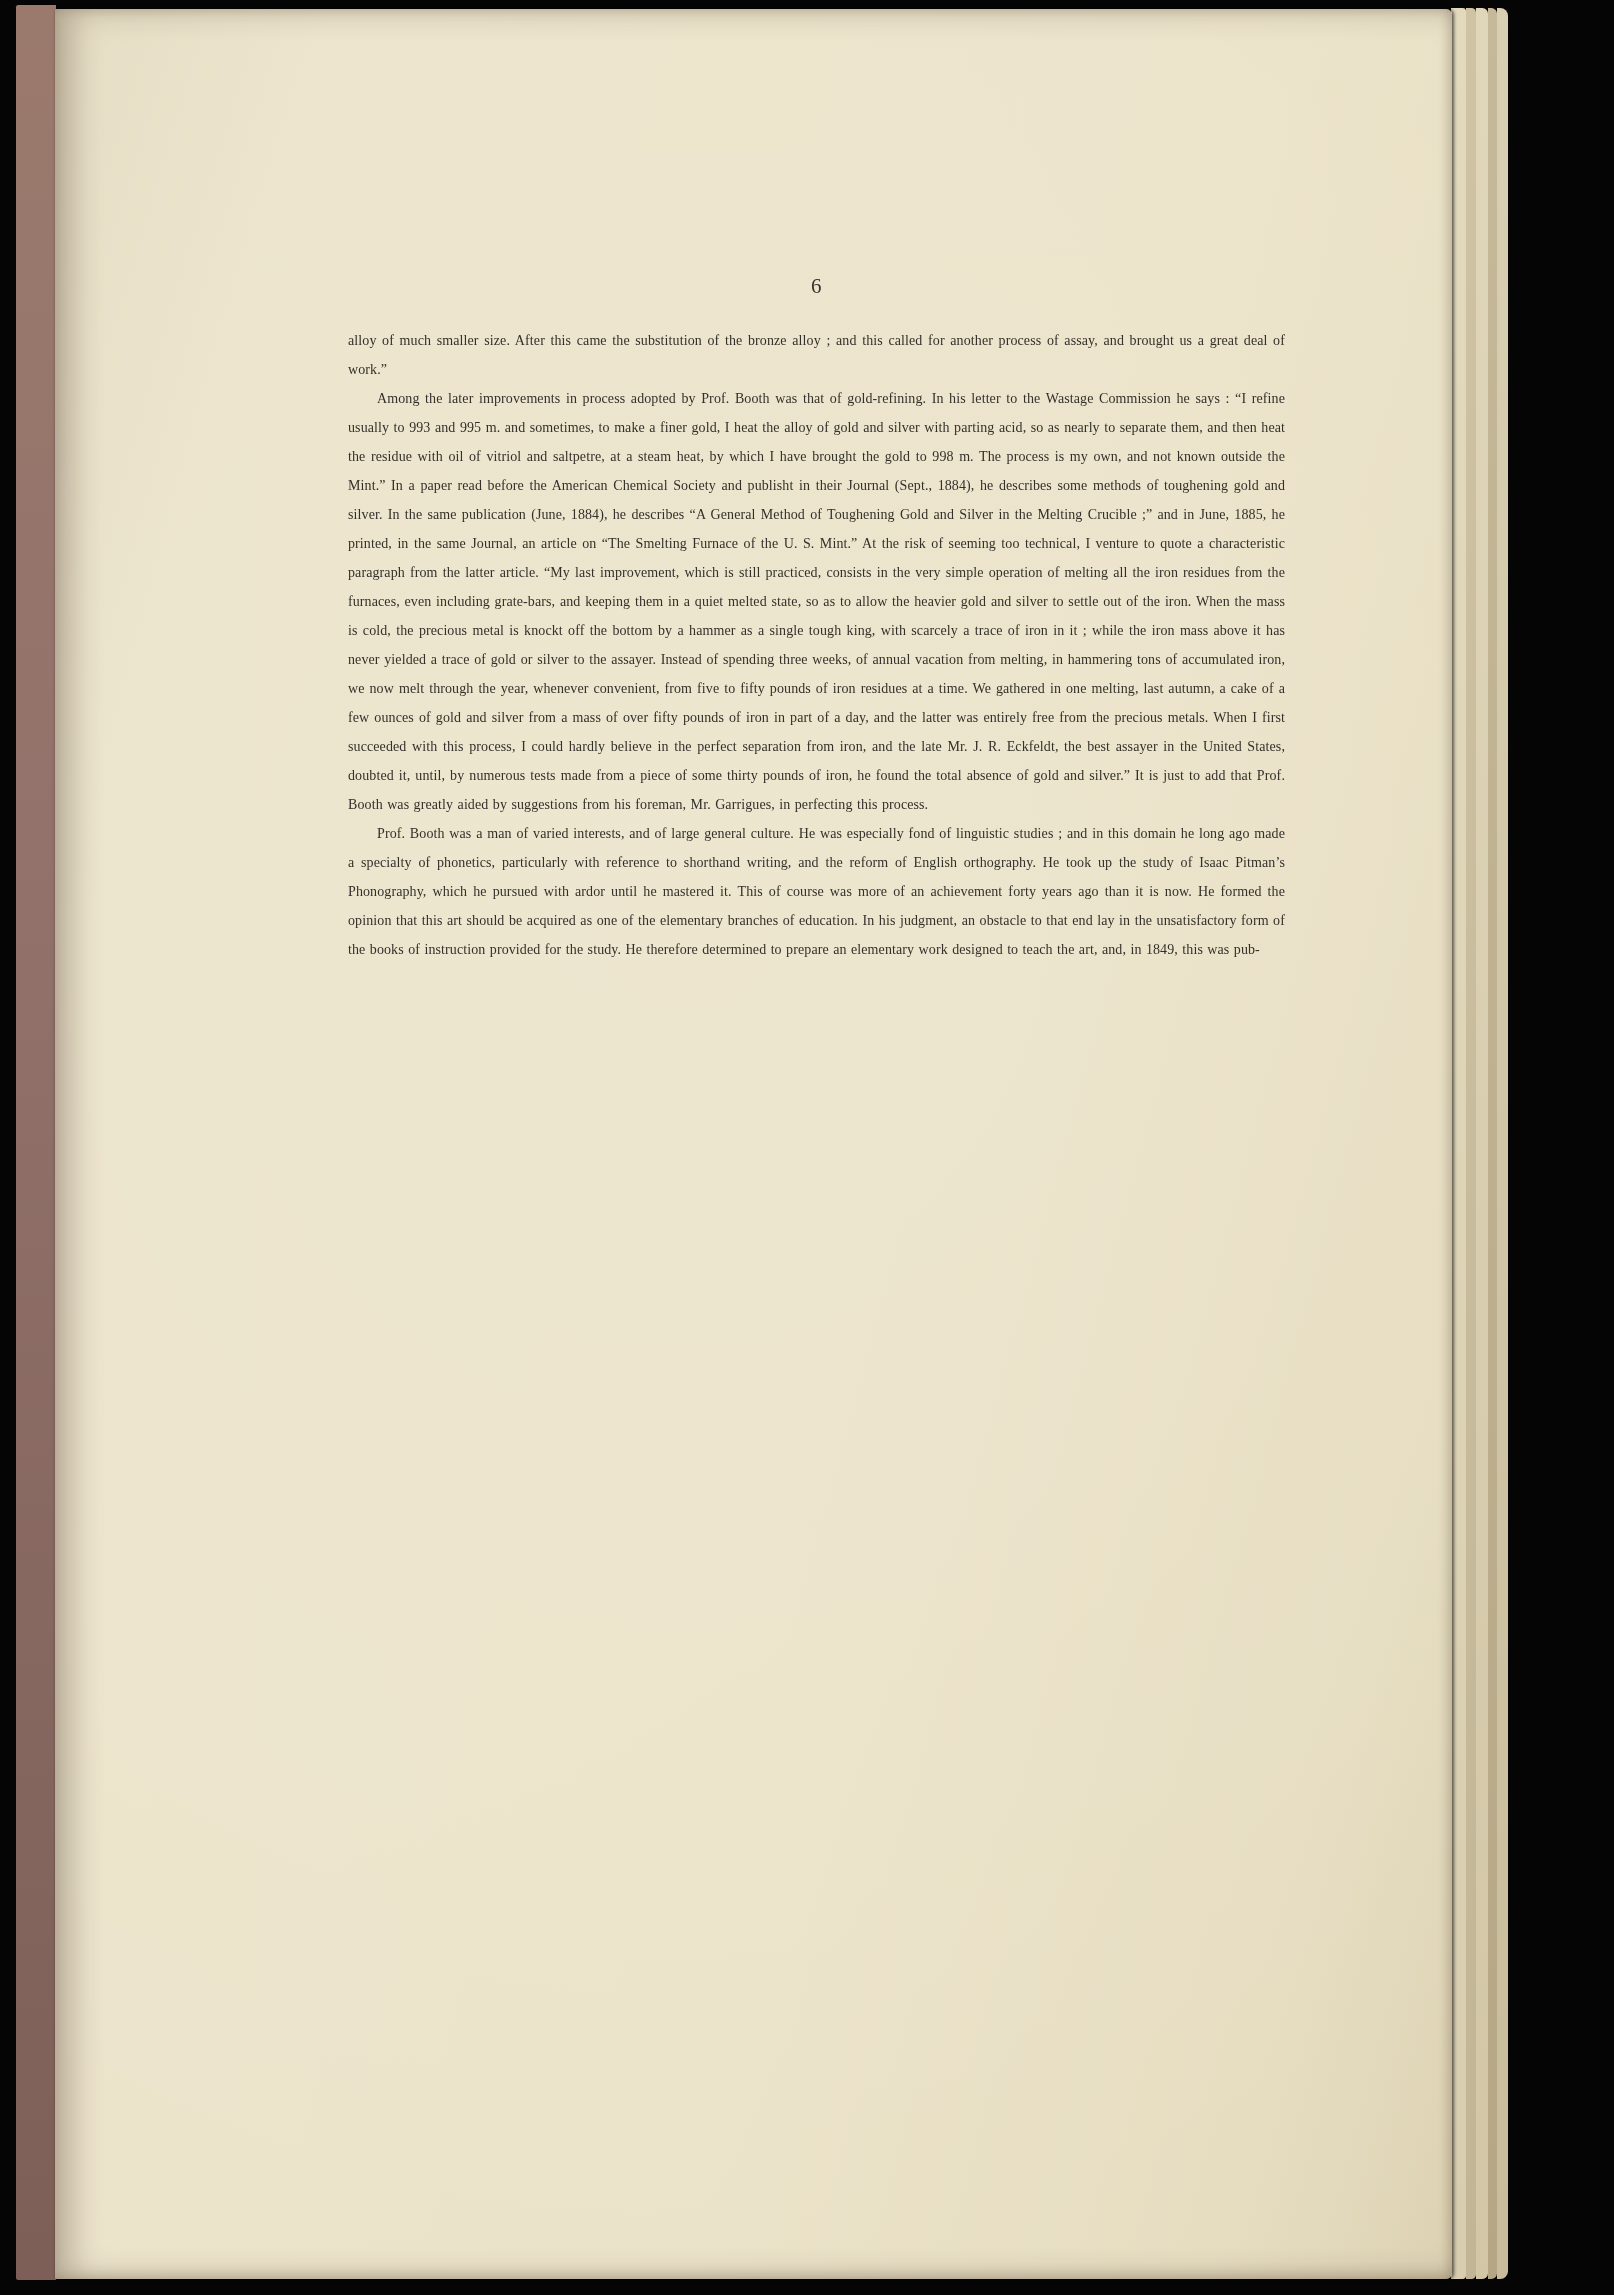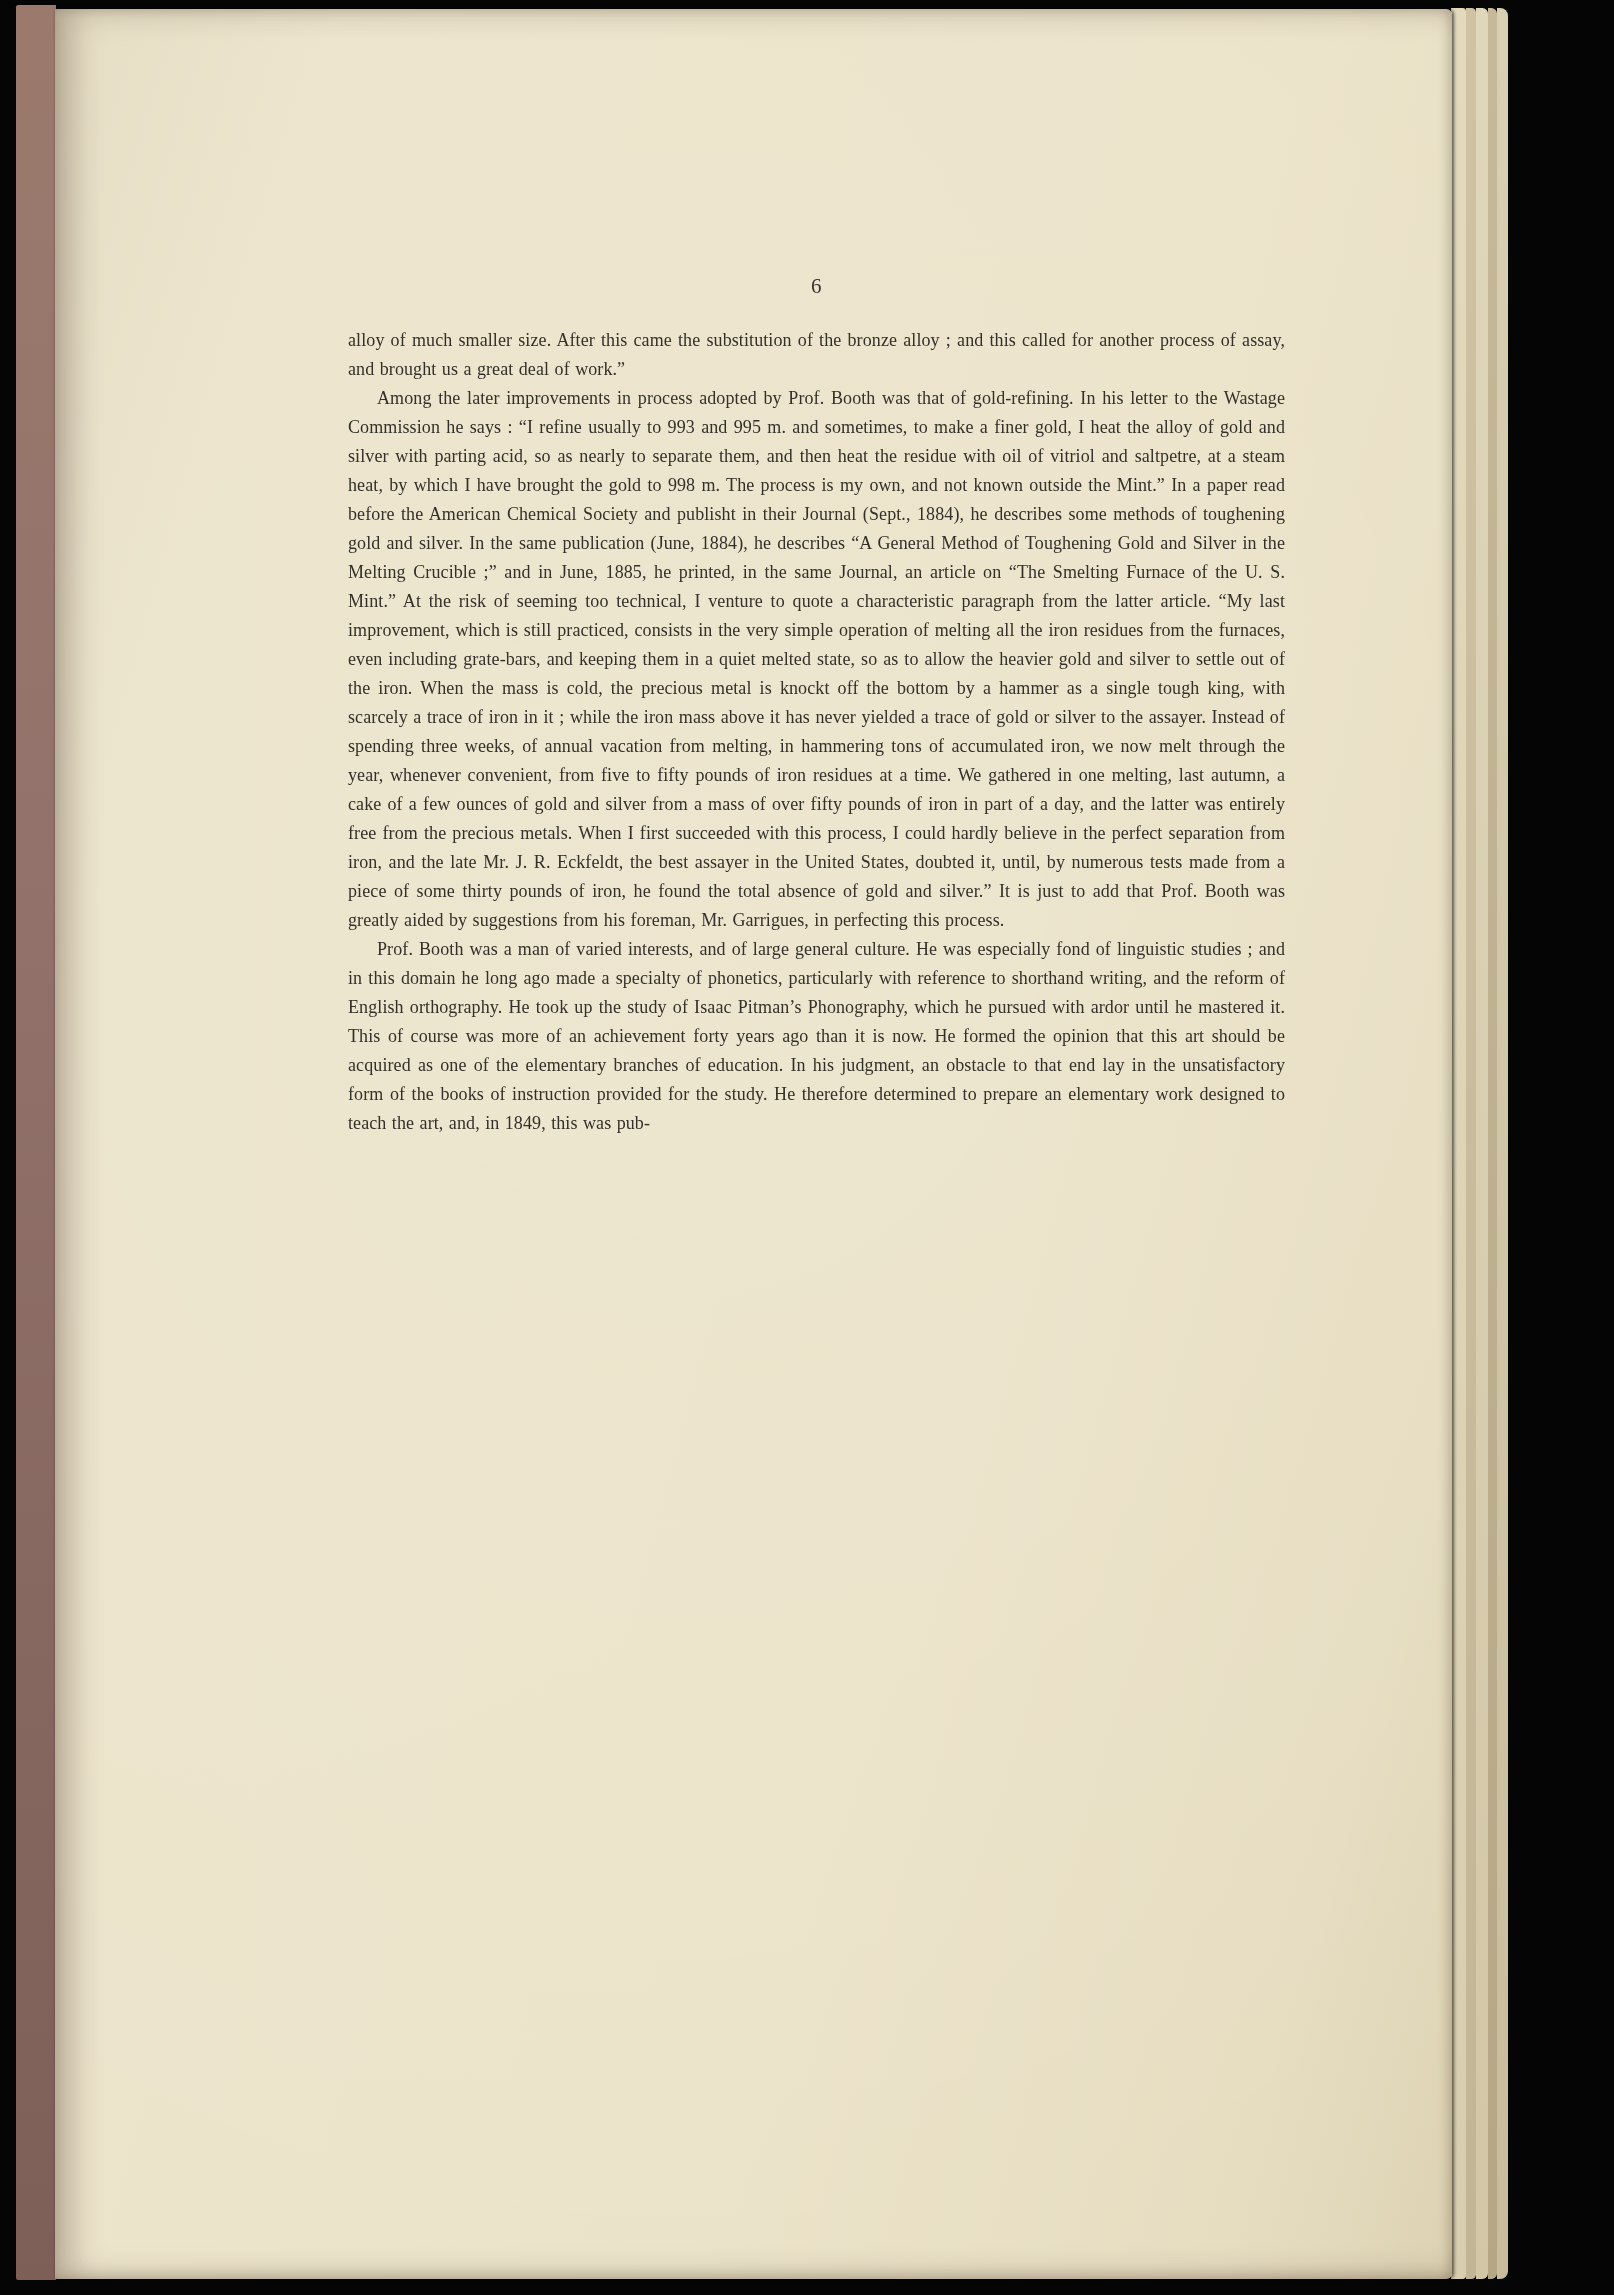--- a/index.html
+++ b/index.html
@@ -67,21 +67,21 @@
   }
   .page-number {
     margin-top: 265px;
     text-align: center;
     font-size: 21px;
     letter-spacing: 0.6px;
     color: #3a362f;
   }
   .page-text {
     margin-top: 27px;
-    font-size: 18px;
+    font-size: 14px;
     line-height: 29px;
     text-align: justify;
     letter-spacing: 0.1px;
     word-spacing: 0.8px;
   }
   .page-text p {
     margin: 0;
   }
   .page-text p + p {
     text-indent: 29px;

